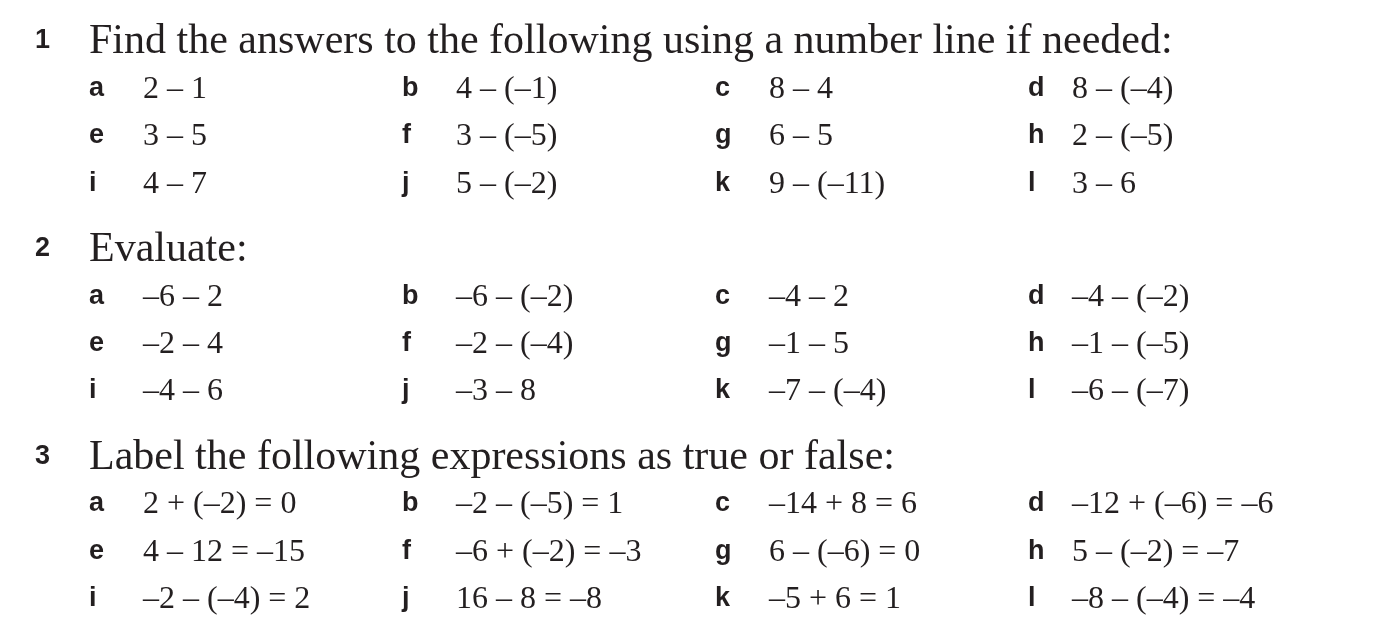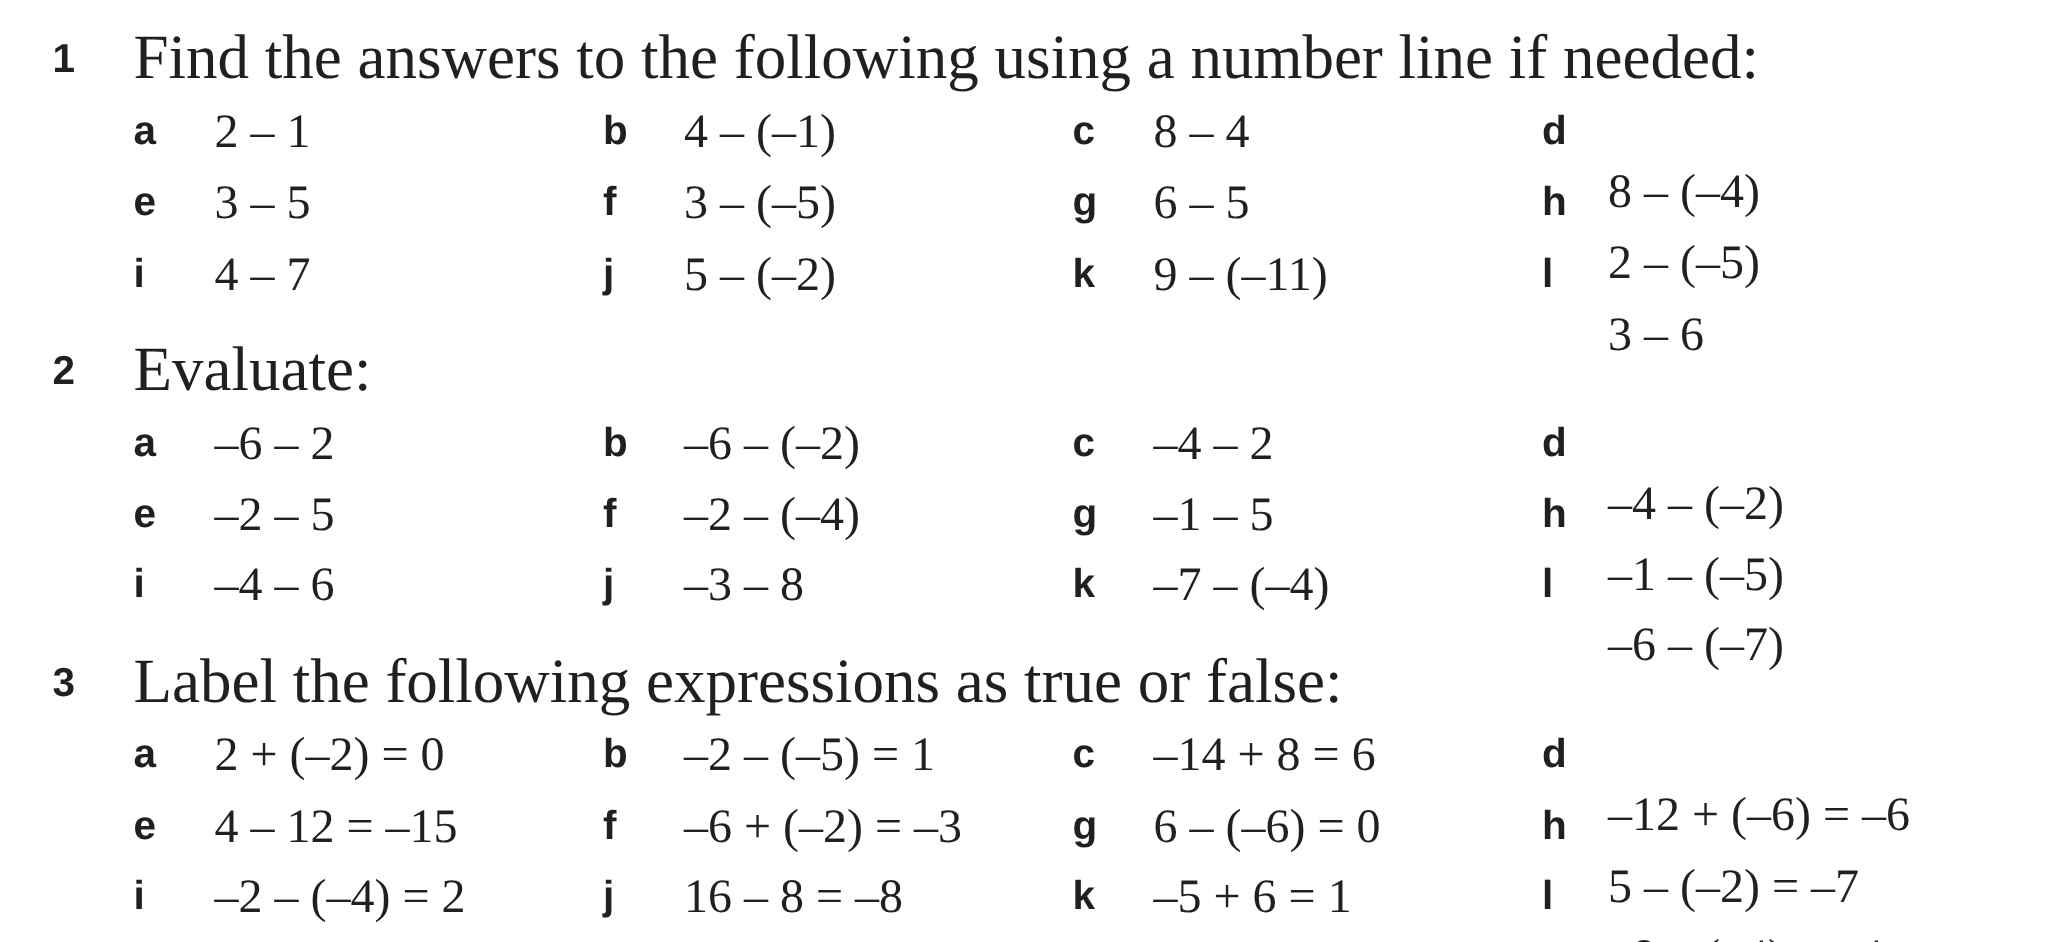--- a/index.html
+++ b/index.html
@@ -50,21 +50,21 @@
       line-height: 34px;
     }
     .item-expr {
       position: absolute;
       left: 54px;
       top: 0;
       font-family: "Liberation Serif", serif;
       font-size: 32px;
       line-height: 34px;
     }
-    .col-d .item-expr { left: 44px; margin-top: 40px; }
+    .col-d .item-expr { left: 44px; }
   </style>
 </head>
 <body>
 
 <section class="question" style="top:0;">
   <span class="q-number" style="top:22px;">1</span>
   <span class="q-prompt" style="top:22px;">Find the answers to the following using a number line if needed:</span>
 
   <div class="item" style="left:89px;top:70px;">
       <span class="item-label">a</span>
@@ -134,21 +134,21 @@
       <span class="item-label">c</span>
       <span class="item-expr">–4 – 2</span>
     </div>
   <div class="item col-d" style="left:1028px;top:278px;">
       <span class="item-label">d</span>
       <span class="item-expr">–4 – (–2)</span>
     </div>
 
   <div class="item" style="left:89px;top:325px;">
       <span class="item-label">e</span>
-      <span class="item-expr">–2 – 5</span>
+      <span class="item-expr">–2 – 4</span>
     </div>
   <div class="item" style="left:402px;top:325px;">
       <span class="item-label">f</span>
       <span class="item-expr">–2 – (–4)</span>
     </div>
   <div class="item" style="left:715px;top:325px;">
       <span class="item-label">g</span>
       <span class="item-expr">–1 – 5</span>
     </div>
   <div class="item col-d" style="left:1028px;top:325px;">

